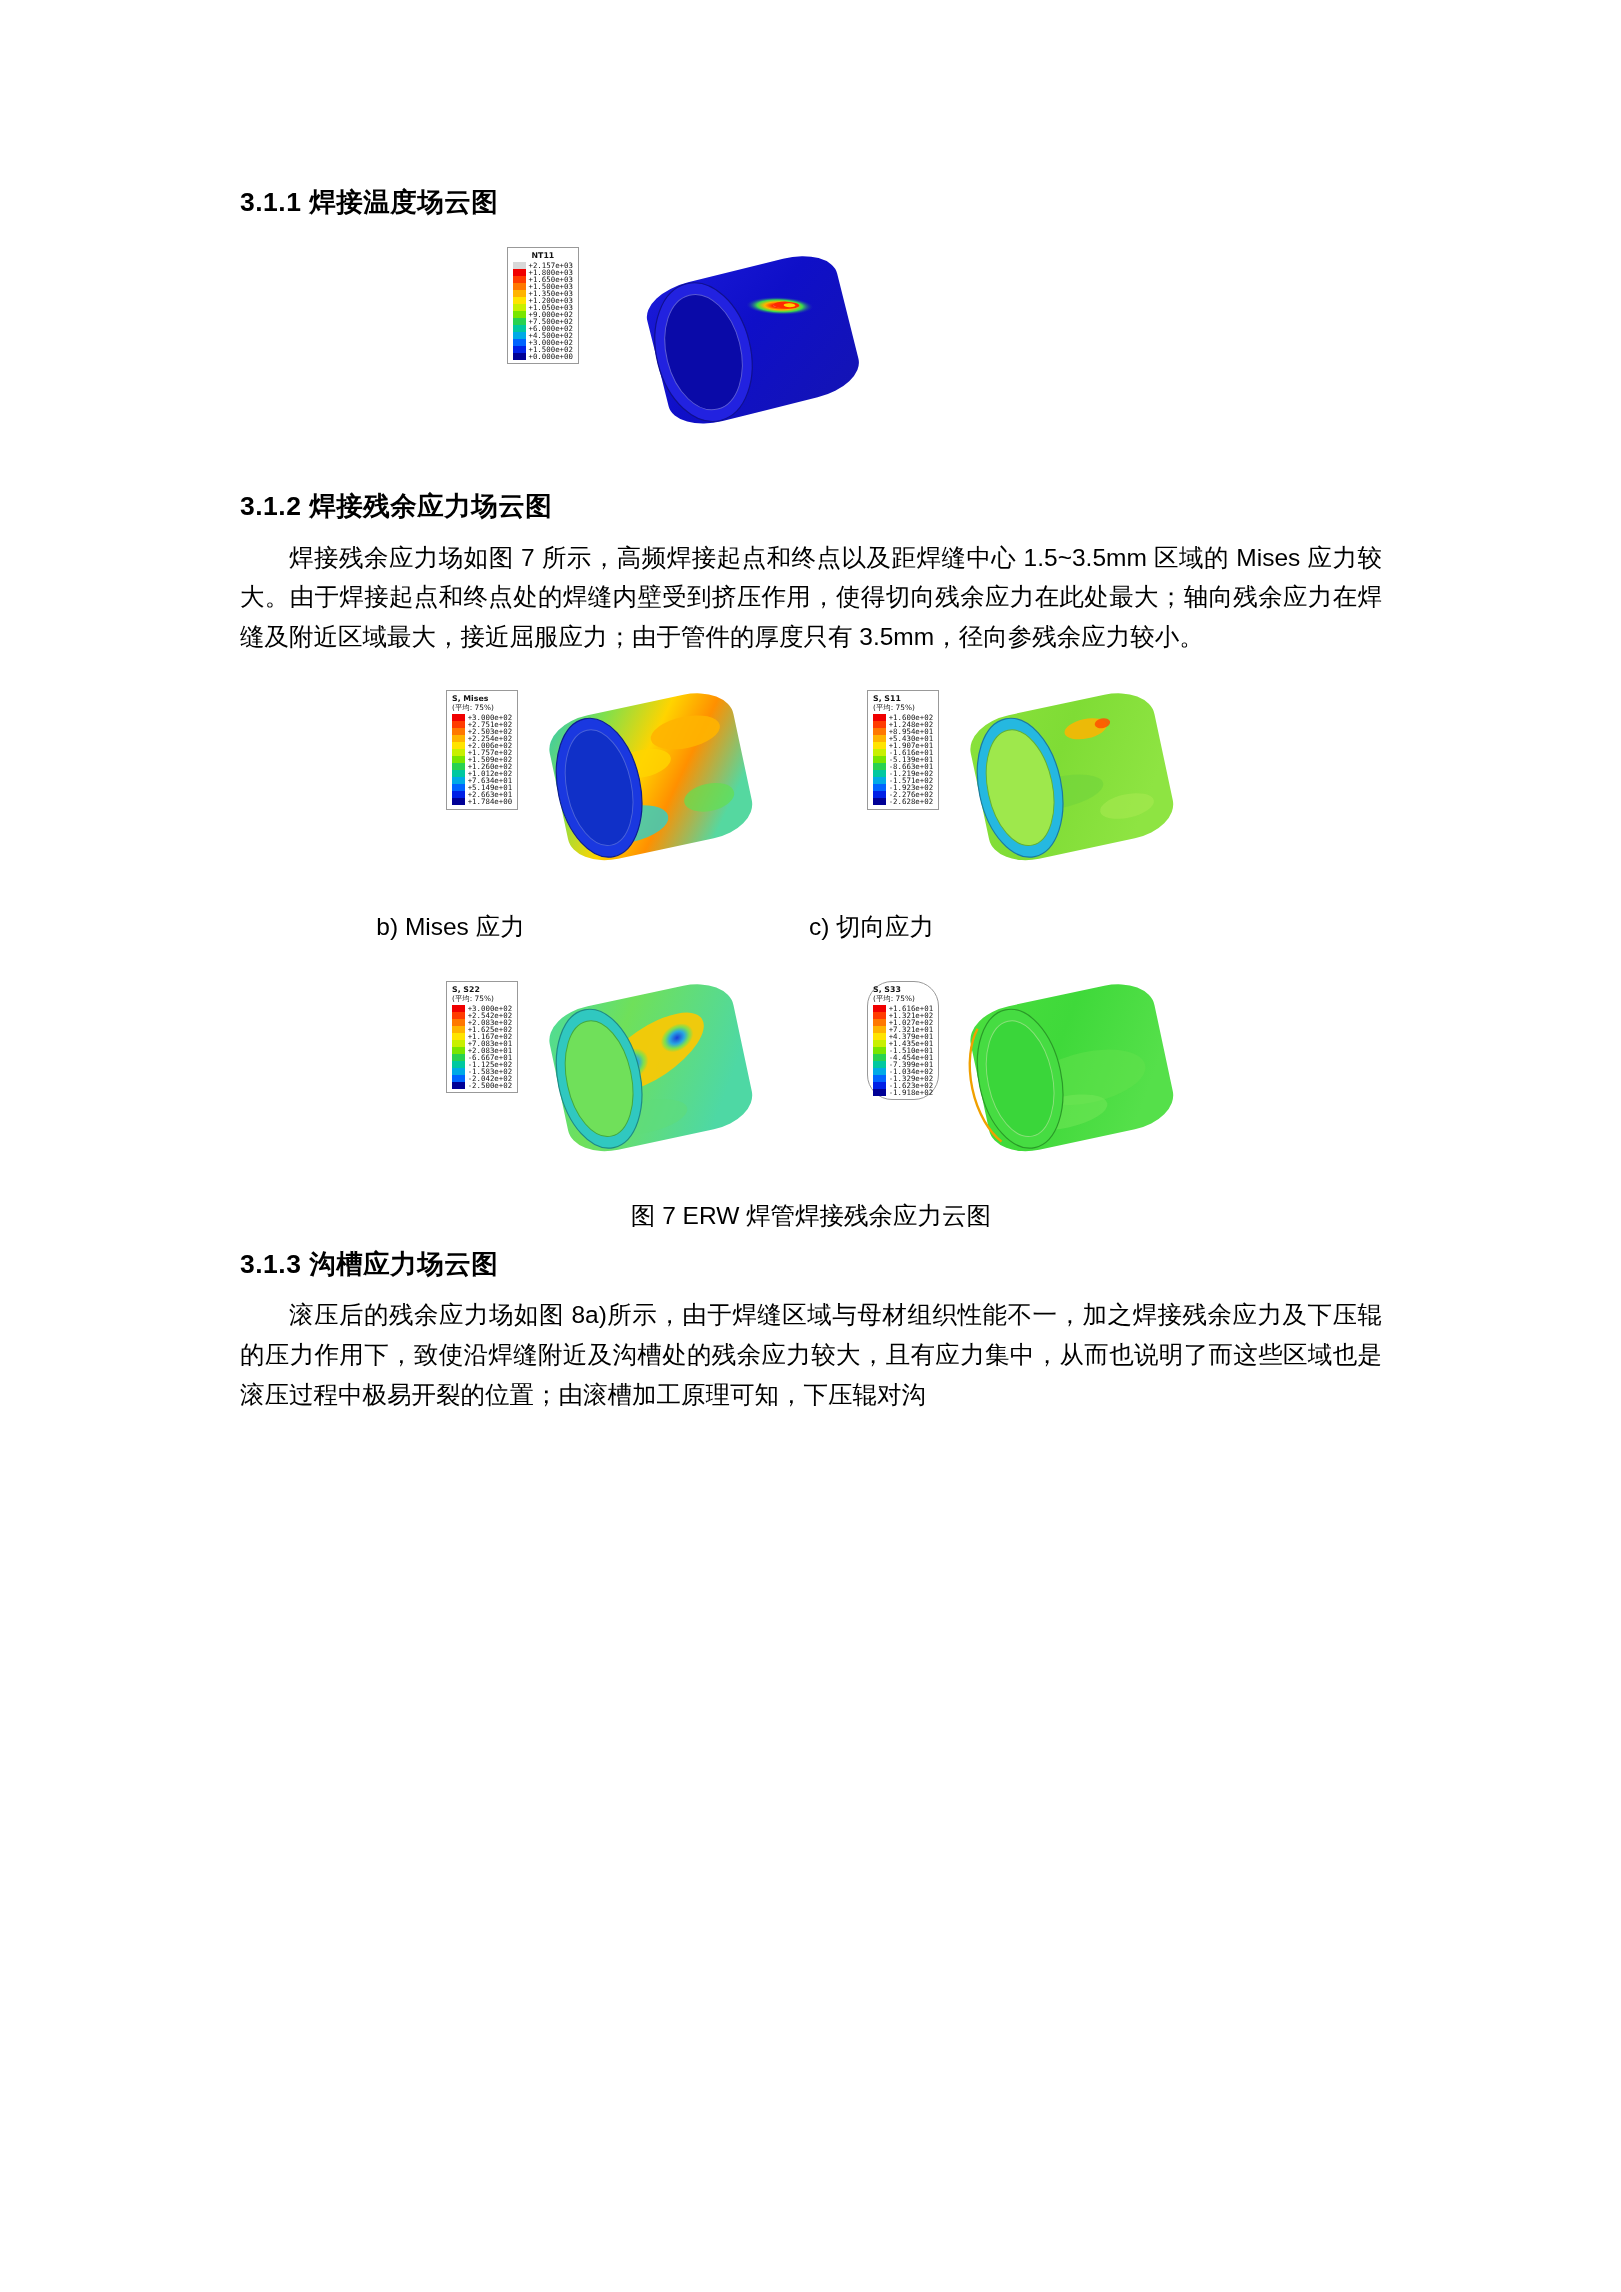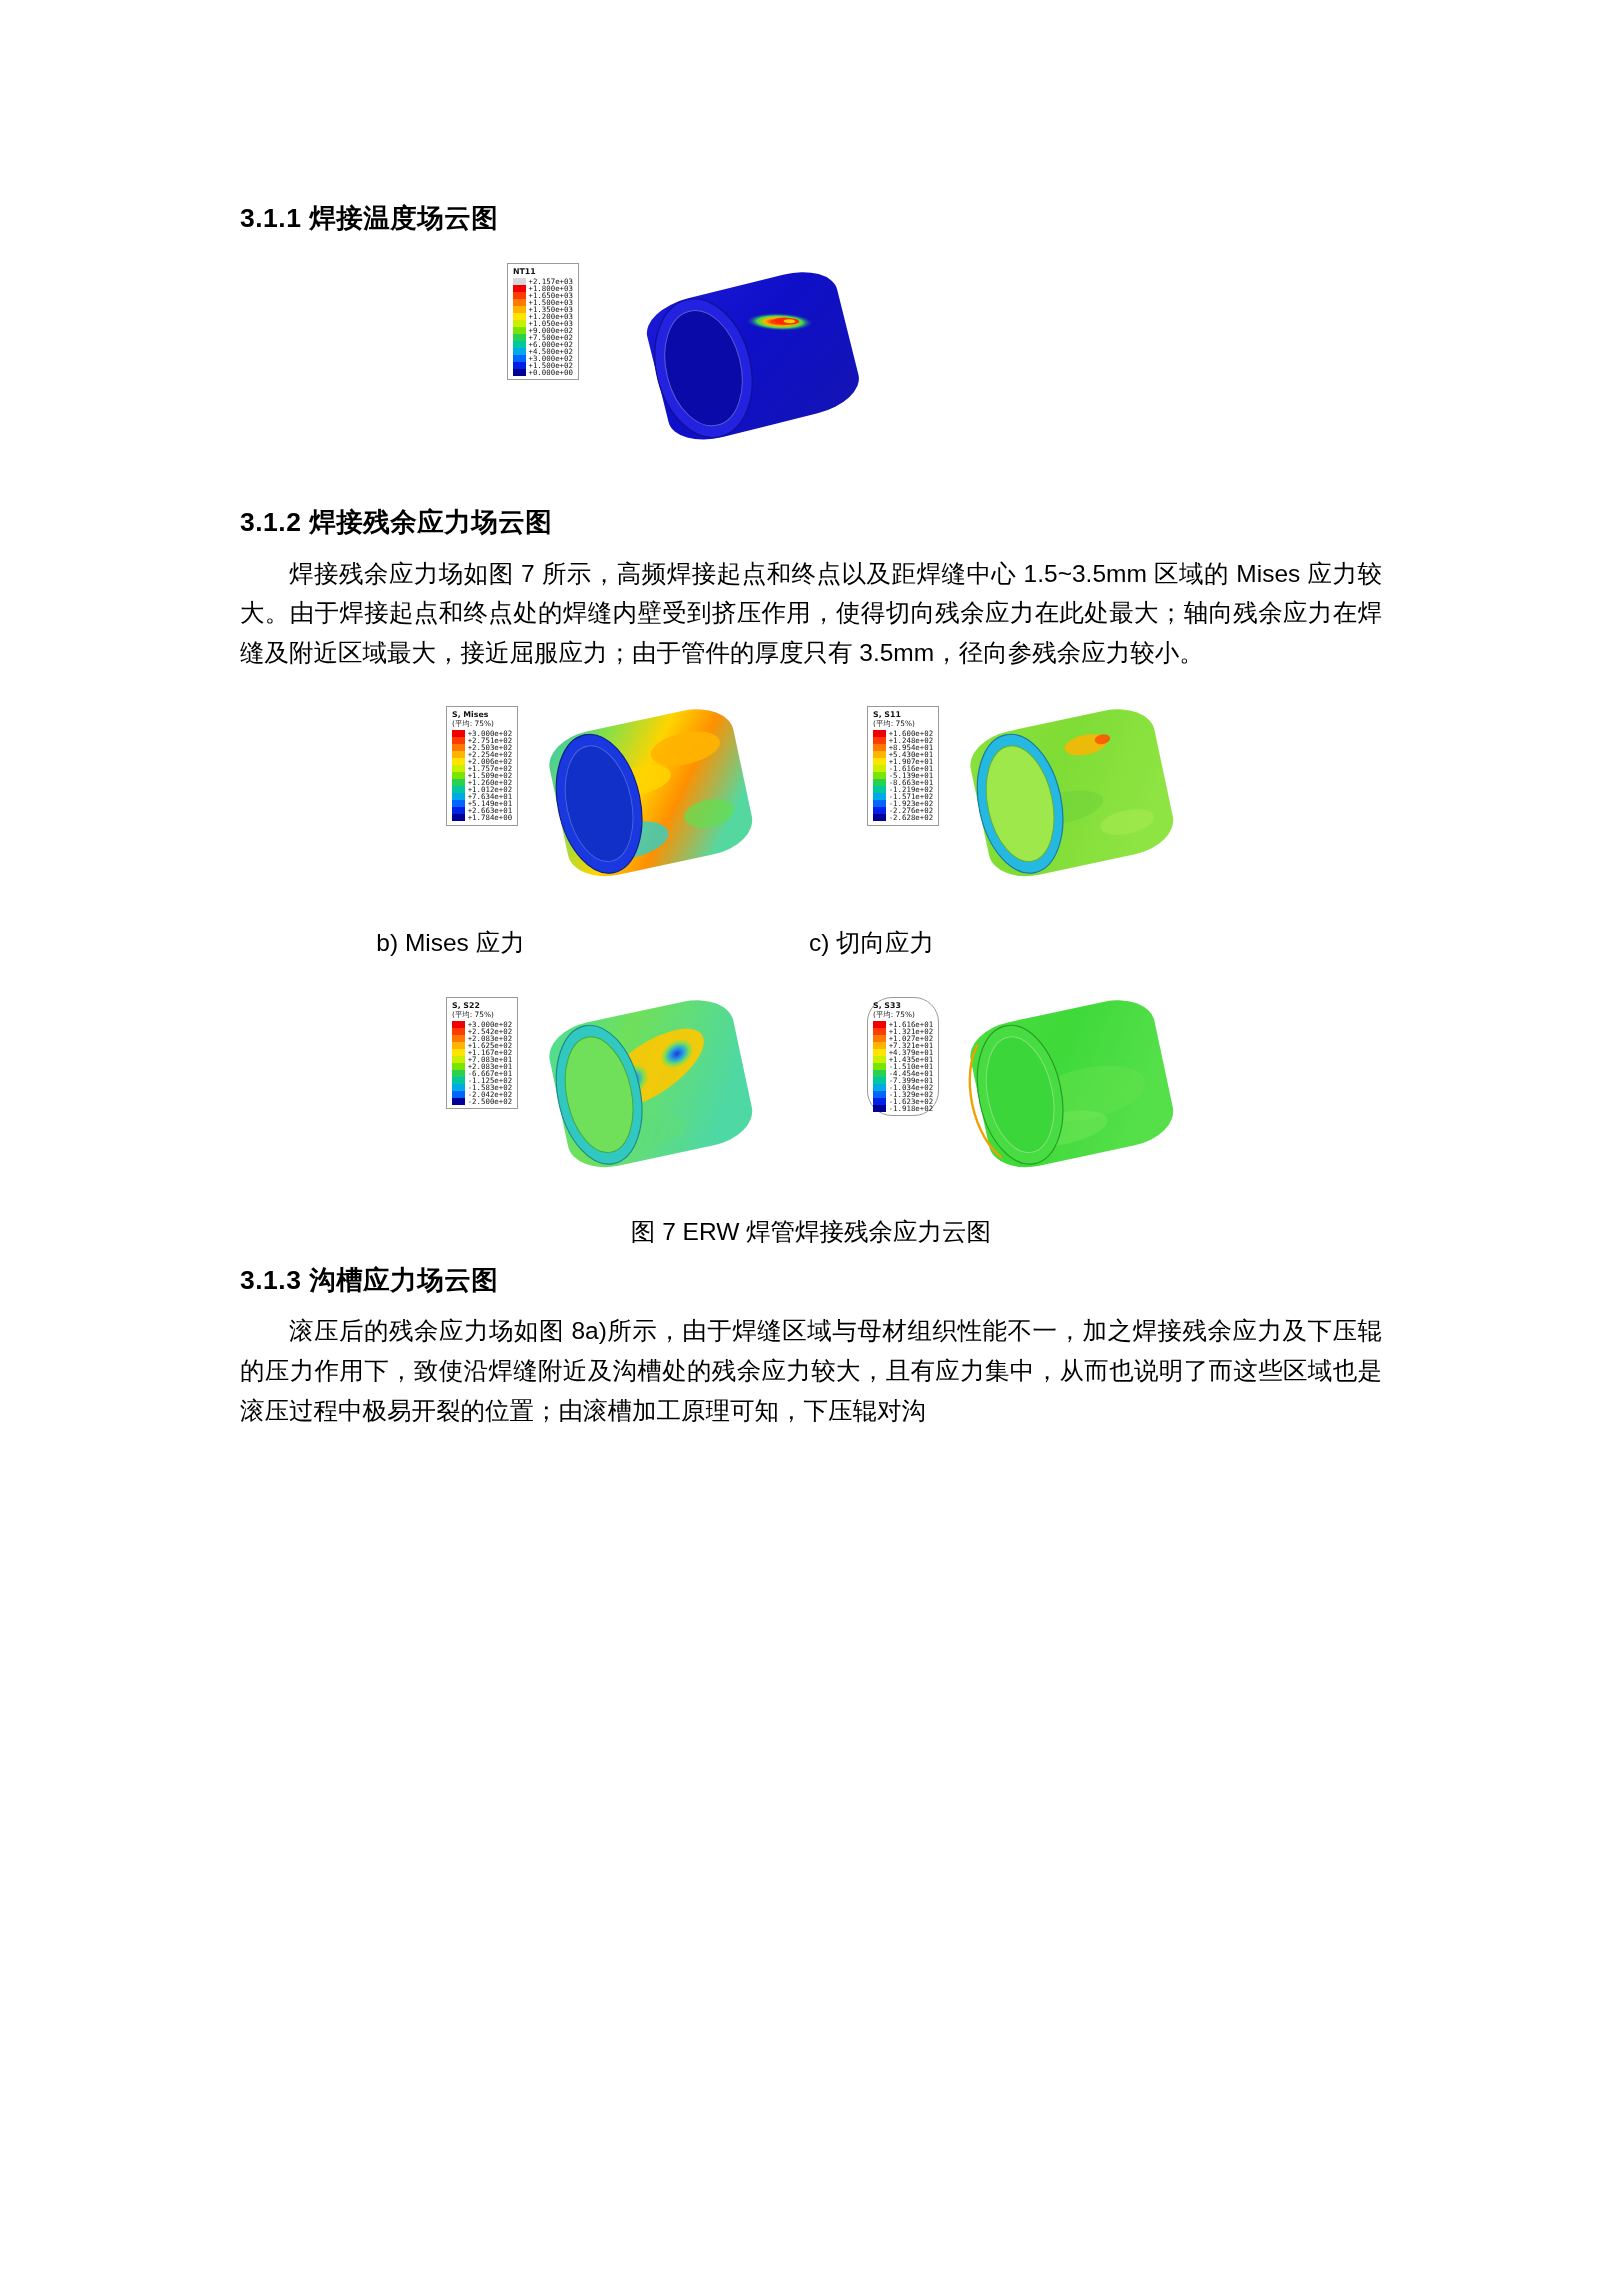--- a/index.html
+++ b/index.html
@@ -18,21 +18,21 @@
   .page {
     position: absolute;
     left: 0; top: 0;
     width: 1621px;
     height: 2293px;
     background: #fff;
   }
   .content {
     position: absolute;
     left: 240px;
-    top: 200px;
+    top: 184px;
     width: 1142px;
   }
   h3.section-heading {
     font-size: 26.5px;
     font-weight: bold;
     margin: 0 0 0 0;
     letter-spacing: 0.5px;
   }
   .para {
     font-size: 24.5px;
@@ -138,21 +138,21 @@
 </head>
 <body>
 
 <div class="page">
   <div class="content">
 
     <h3 class="section-heading">3.1.1  焊接温度场云图</h3>
 
     <div class="fig-block">
       <div class="fig-row">
-        <div class="fig-cell" style="width:804px; justify-content:flex-start; padding-left:196px;">
+        <div class="fig-cell" style="width:804px; justify-content:flex-start; padding-left:196px;text-align:center;">
 
           <div class="legend" style="margin-top:9.8px;">
             <div class="lg-title">NT11</div>
             <div class="lg-body">
               <div class="lg-swatches">
                 <i style="background:#d8d8d8"></i>
                   <i style="background:#f00000"></i>
                   <i style="background:#ff3c00"></i>
                 <i style="background:#ff7800"></i>
                   <i style="background:#ffb400"></i>

